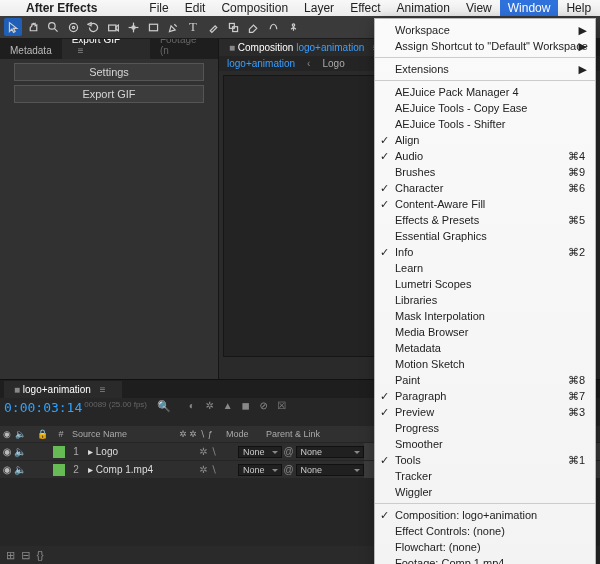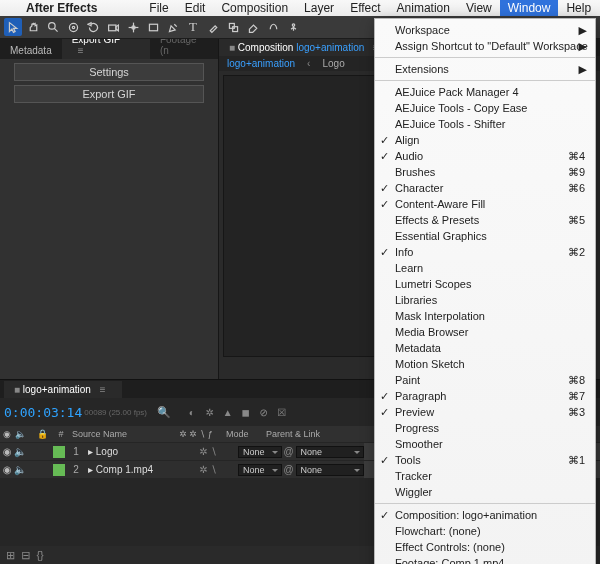--- a/index.html
+++ b/index.html
@@ -21,21 +21,21 @@
   .hamburger{color:#888;padding:0 6px;font-size:10px}
   .aejuice-panel{flex:1;background:#313131;position:relative}
   .aejuice-panel .row{margin:4px 14px;border:1px solid #555;background:#3c3c3c;text-align:center;font-size:11px;padding:2px 0;color:#d5d5d5}
   .comp-panel{flex:1;background:#2a2a2a}
   .comp-inner{background:#232323;margin:4px;border:1px solid #161616;height:280px}
   .comp-footer{display:flex;gap:6px;align-items:center;height:22px;padding:0 4px;font-size:10px;color:#bbb;background:#2a2a2a;justify-content:flex-end}
   .sel{background:#202020;border:1px solid #111;padding:1px 18px 1px 6px;position:relative;border-radius:2px;color:#4aa3ff}
   .sel::after{content:"";position:absolute;right:4px;top:5px;border:3px solid transparent;border-top-color:#4aa3ff}
   .timeline{background:#262626;border-top:1px solid #111;height:184px;display:flex;flex-direction:column}
   .tl-tabs{display:flex;background:#1e1e1e;height:18px;align-items:flex-end;font-size:10px;padding-left:4px}
-  .tl-head{display:flex;align-items:center;height:24px;padding:2px 4px}
+  .tl-head{display:flex;height:24px;padding:2px 4px}
   .timecode{color:#2fa3ff;font-size:13px;font-family:monospace}
   .timecode-sub{color:#666;font-size:8px;margin-left:2px}
   .tl-icons{display:flex;gap:4px;margin-left:14px;color:#888;font-size:10px}
   .tl-icons span{width:14px;text-align:center}
   .tl-colhead{display:flex;background:#303030;height:16px;align-items:center;font-size:9px;color:#aaa}
   .tl-row{display:flex;height:17px;align-items:center;font-size:10px;background:#2e2e2e;border-top:1px solid #252525}
   .tl-track{background:#3c3c3c;flex:1;height:100%}
   .eye{width:14px;text-align:center;color:#bbb}
   .num{width:16px;text-align:center;color:#aaa}
   .color-chip{width:12px;height:12px;background:#6b5;}
@@ -300,16 +300,16 @@
     <div class="item"><span>Paint</span><span class="kb">⌘8</span></div>
     <div class="item"><span class="check">✓</span><span>Paragraph</span><span class="kb">⌘7</span></div>
     <div class="item"><span class="check">✓</span><span>Preview</span><span class="kb">⌘3</span></div>
     <div class="item"><span>Progress</span></div>
     <div class="item"><span>Smoother</span></div>
     <div class="item"><span class="check">✓</span><span>Tools</span><span class="kb">⌘1</span></div>
     <div class="item"><span>Tracker</span></div>
     <div class="item"><span>Wiggler</span></div>
     <hr>
     <div class="item"><span class="check">✓</span><span>Composition: logo+animation</span></div>
+    <div class="item"><span>Effect Controls: (none)</span></div>
     <div class="item"><span>Flowchart: (none)</span></div>
-    <div class="item"><span>Effect Controls: (none)</span></div>
     <div class="item"><span>Footage: Comp 1.mp4</span></div>
   </div>
 
 </body></html>

